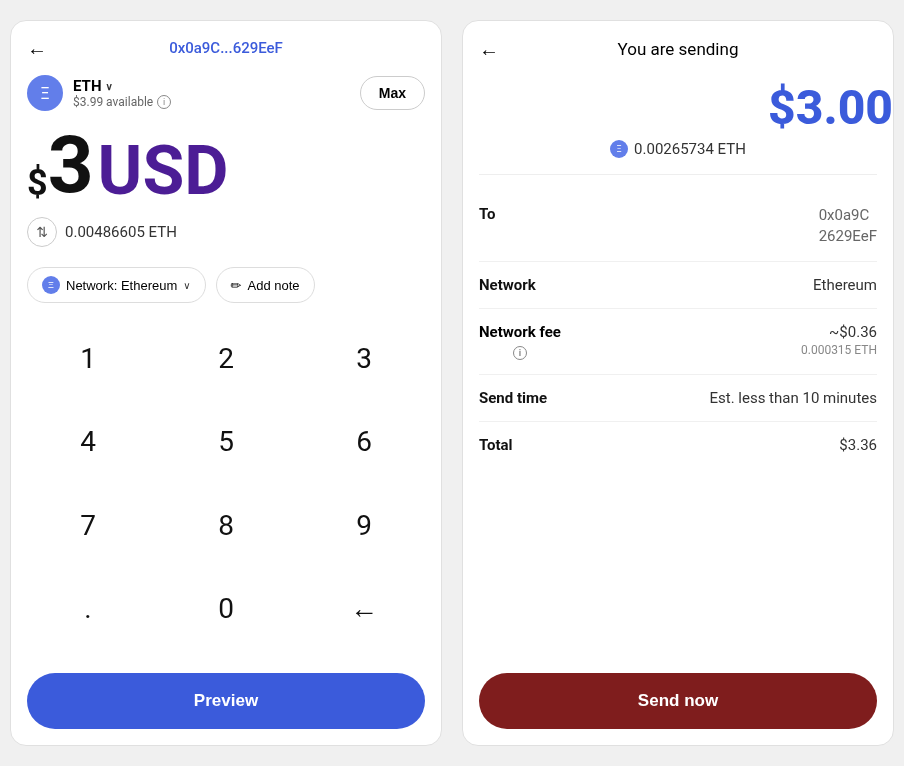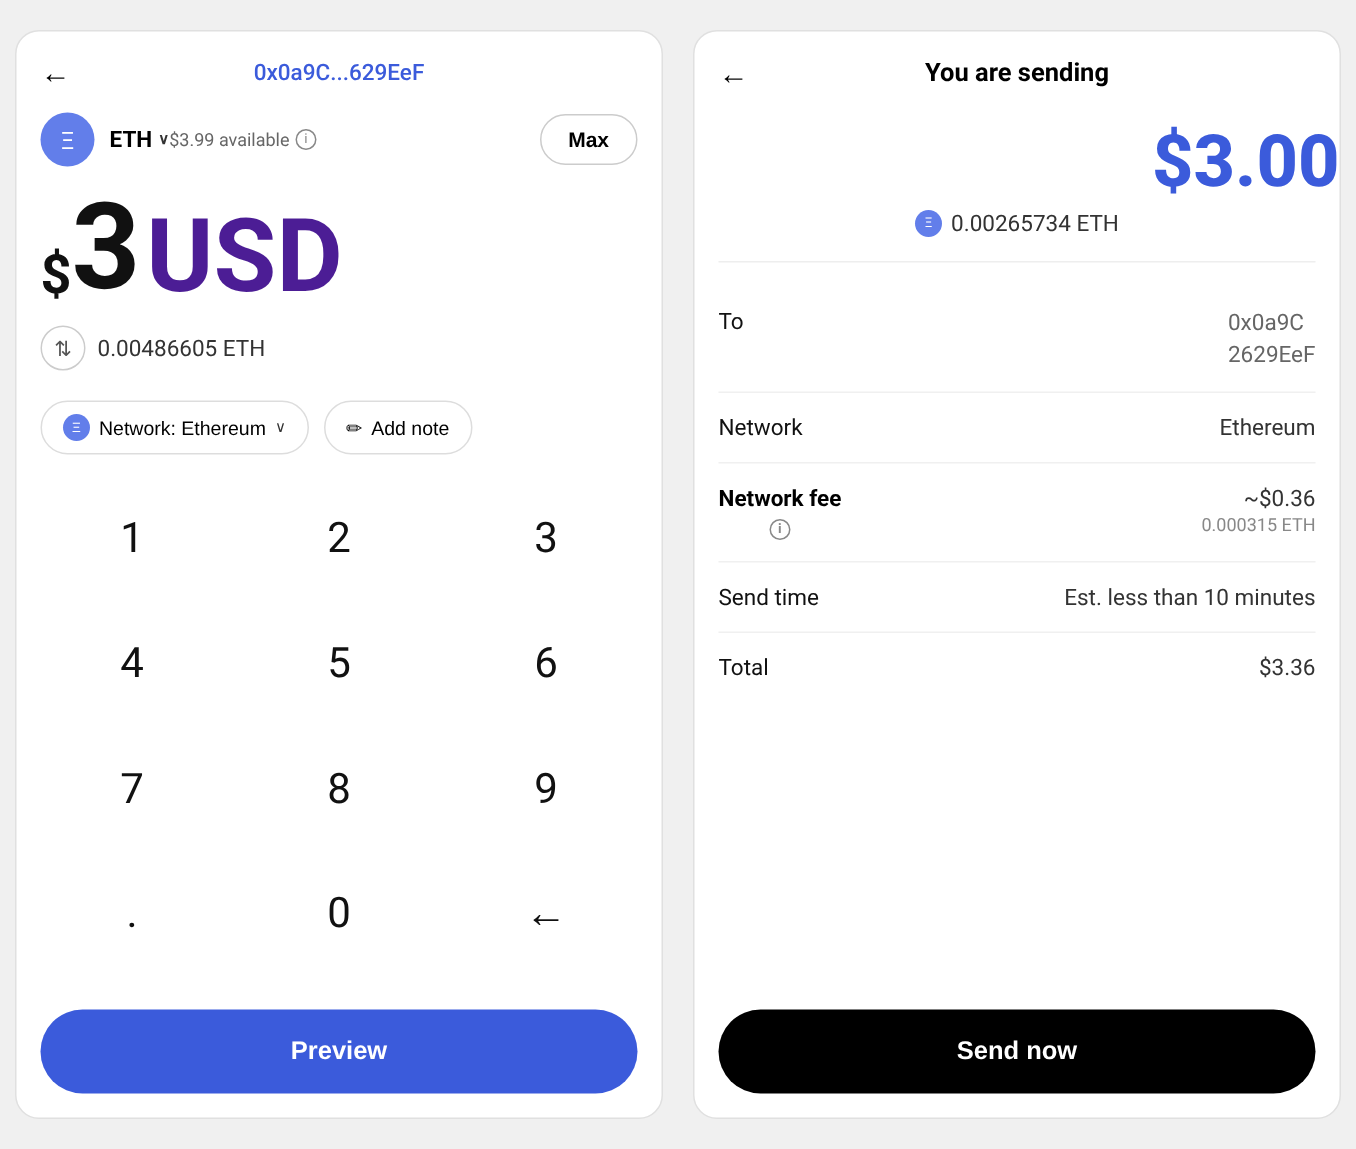--- a/index.html
+++ b/index.html
@@ -67,21 +67,21 @@
       background: #627EEA;
       border-radius: 50%;
       display: flex;
       align-items: center;
       justify-content: center;
       color: white;
       font-size: 16px;
     }
     .token-name-row {
       display: flex;
-      flex-direction: row;
+      flex-direction: column;
     }
     .token-label {
       display: flex;
       align-items: center;
       gap: 4px;
       font-weight: 700;
       font-size: 15px;
     }
     .chevron-down {
       font-size: 10px;
@@ -243,21 +243,21 @@
     }
     .right-header {
       display: flex;
       align-items: center;
       justify-content: center;
       padding: 18px 16px 10px;
       position: relative;
     }
     .right-header-title {
       font-size: 17px;
-      font-weight: 700;
+      font-weight: 400;
     }
     .send-amount-usd {
       text-align: right;
       font-size: 48px;
       font-weight: 800;
       color: #3b5bdb;
       padding: 10px 0 4px;
     }
     .send-amount-eth {
       display: flex;
@@ -282,21 +282,21 @@
       justify-content: space-between;
       align-items: flex-start;
       padding: 14px 0;
       border-bottom: 1px solid #f0f0f0;
     }
     .detail-row:last-child {
       border-bottom: none;
     }
     .detail-label {
       font-size: 15px;
-      font-weight: 400;
+      font-weight: 700;
       color: #111;
     }
     .detail-value {
       font-size: 15px;
       color: #333;
       text-align: right;
     }
     .detail-value-sub {
       font-size: 12px;
       color: #888;
@@ -312,21 +312,21 @@
     .network-fee-label {
       display: flex;
       align-items: center;
       gap: 5px;
       font-size: 15px;
       font-weight: 700;
       flex-direction: column;
     }
     .send-now-btn {
       margin: 16px 16px 16px;
-      background: #000000;
+      background: #7f1d1d;
       color: #fff;
       border: none;
       border-radius: 30px;
       padding: 18px;
       font-size: 17px;
       font-weight: 600;
       cursor: pointer;
       text-align: center;
     }
   </style>

